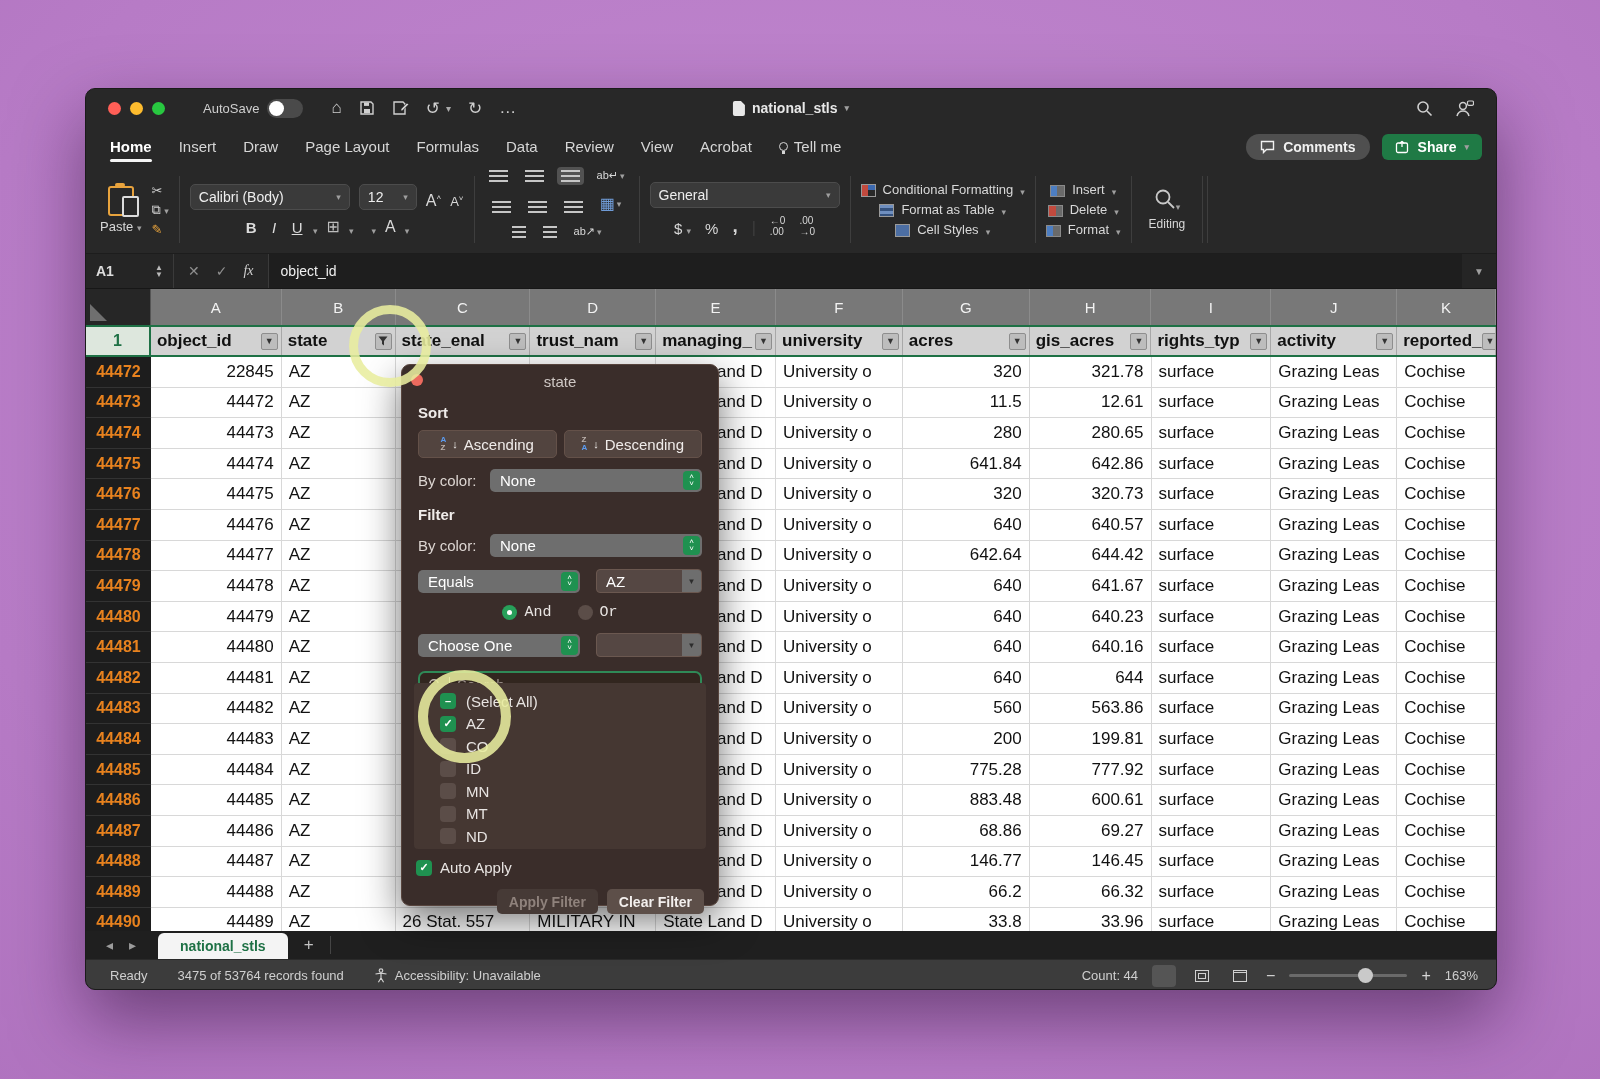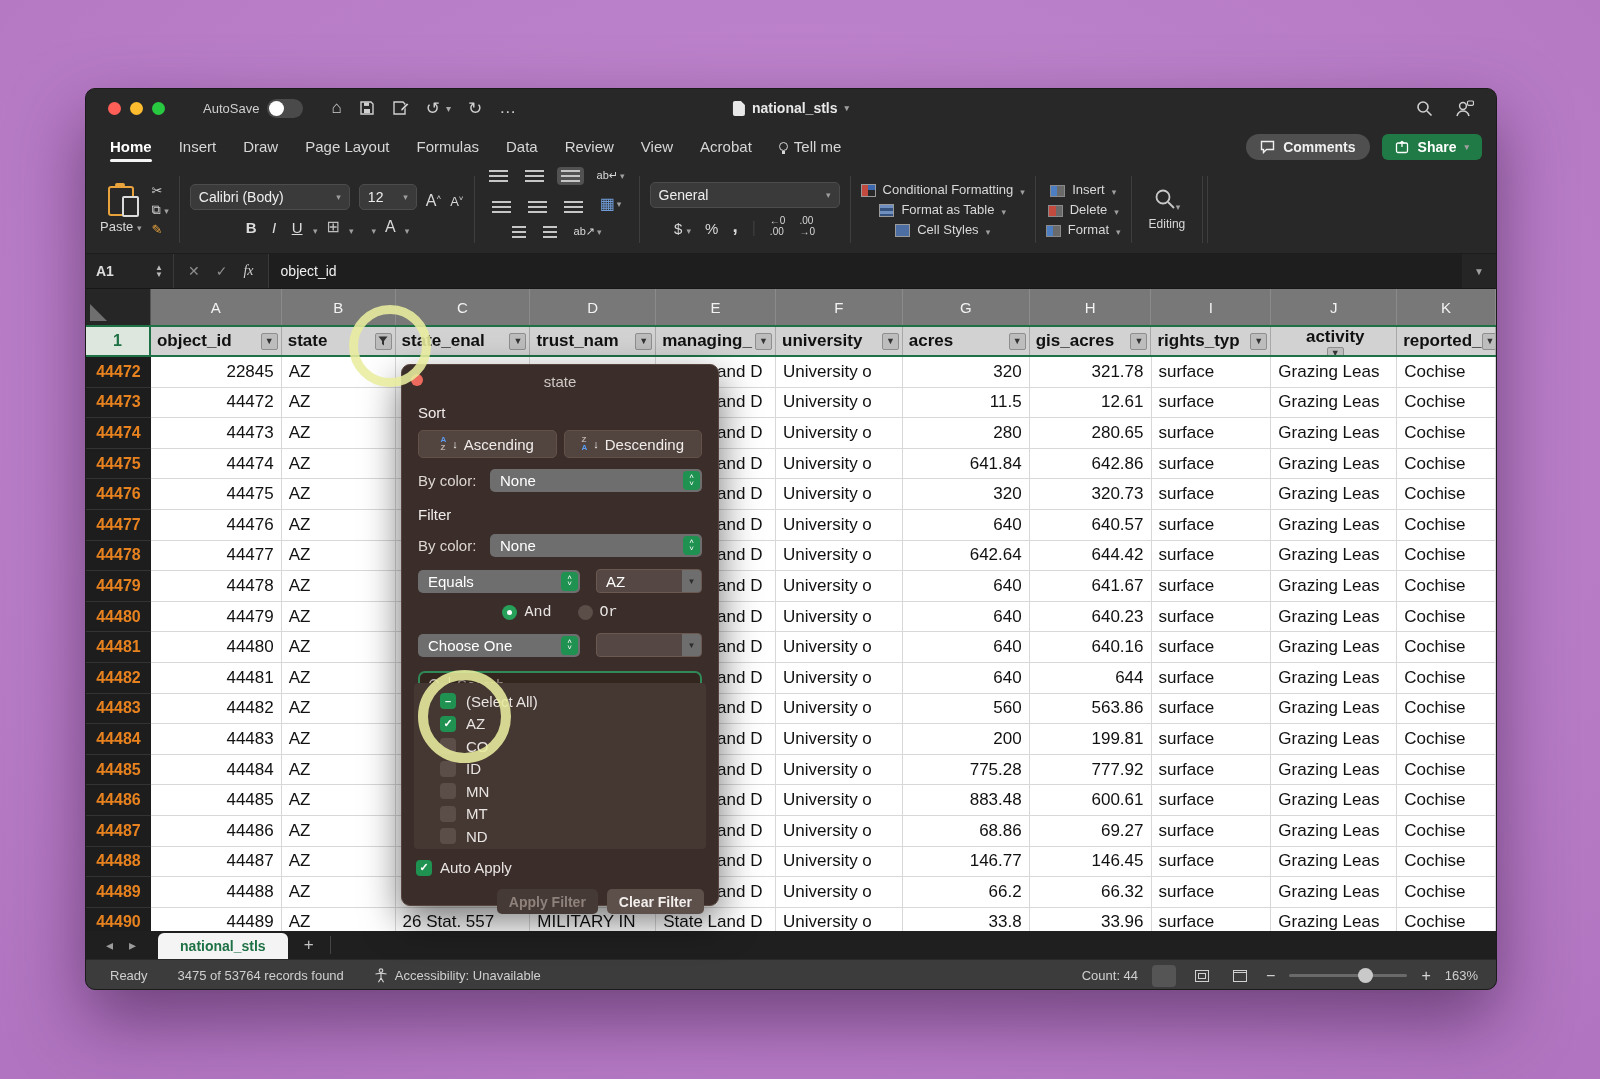--- a/index.html
+++ b/index.html
@@ -124,21 +124,21 @@
          padding:0 7px;border-right:1px solid #d8d8d8;border-bottom:1px solid #d8d8d8;
          overflow:hidden;white-space:nowrap;}
   .dcell.r{justify-content:flex-end;}
 
   
   .popup{position:absolute;left:315px;top:275px;width:318px;height:542px;background:#3a2d2a;
          border:1px solid #57443d;border-radius:9px;box-shadow:0 14px 38px rgba(0,0,0,.55);
          color:#e8e4e2;font-size:15px;z-index:20;}
   .p-close{position:absolute;left:9px;top:9px;width:12px;height:12px;border-radius:50%;background:#ec6a5e;}
   .p-title{text-align:center;margin-top:8px;color:#cfc8c5;font-size:15px;}
-  .p-sec{font-weight:normal;color:#f0ecea;margin:14px 0 0 16px;}
+  .p-sec{font-weight:bold;color:#f0ecea;margin:14px 0 0 16px;}
   .p-sortbtns{display:flex;gap:7px;margin:9px 16px 0;}
   .sortbtn{flex:1;height:28px;background:#52443f;border:1px solid #645149;border-radius:5px;
            display:flex;align-items:center;justify-content:center;gap:6px;color:#f0ecea;}
   .azicon{display:flex;flex-direction:column;font-size:8px;line-height:.95;font-weight:bold;}
   .azicon .blue{color:#5b9bf0;} .azicon .gray{color:#bdb3ae;}
   .p-colorrow{display:flex;align-items:center;margin:11px 16px 0;gap:10px;}
   .p-colorrow .lab{width:62px;color:#ddd6d2;}
   .pdd{flex:1;height:23px;background:#6e6e6e;border-radius:5px;display:flex;align-items:center;
        justify-content:space-between;padding-left:10px;color:#fff;}
   .gstep{width:17px;height:19px;background:#1f9150;border-radius:4px;margin-right:2px;
@@ -491,21 +491,21 @@
           <span class="fbtn">▼</span>
         </div>
         <div class="hcell" style="width: 122px;">
           <span>gis_acres</span>
           <span class="fbtn">▼</span>
         </div>
         <div class="hcell" style="width: 120px;">
           <span>rights_typ</span>
           <span class="fbtn">▼</span>
         </div>
-        <div class="hcell" style="width: 126px; flex-direction: column;">
+        <div class="hcell" style="width: 126px;">
           <span>activity</span>
           <span class="fbtn">▼</span>
         </div>
         <div class="hcell" style="width: 99px;">
           <span>reported_</span>
           <span class="fbtn">▼</span>
         </div>
       </div>
     <div class="rows" id="rows">
         <div class="drow">

